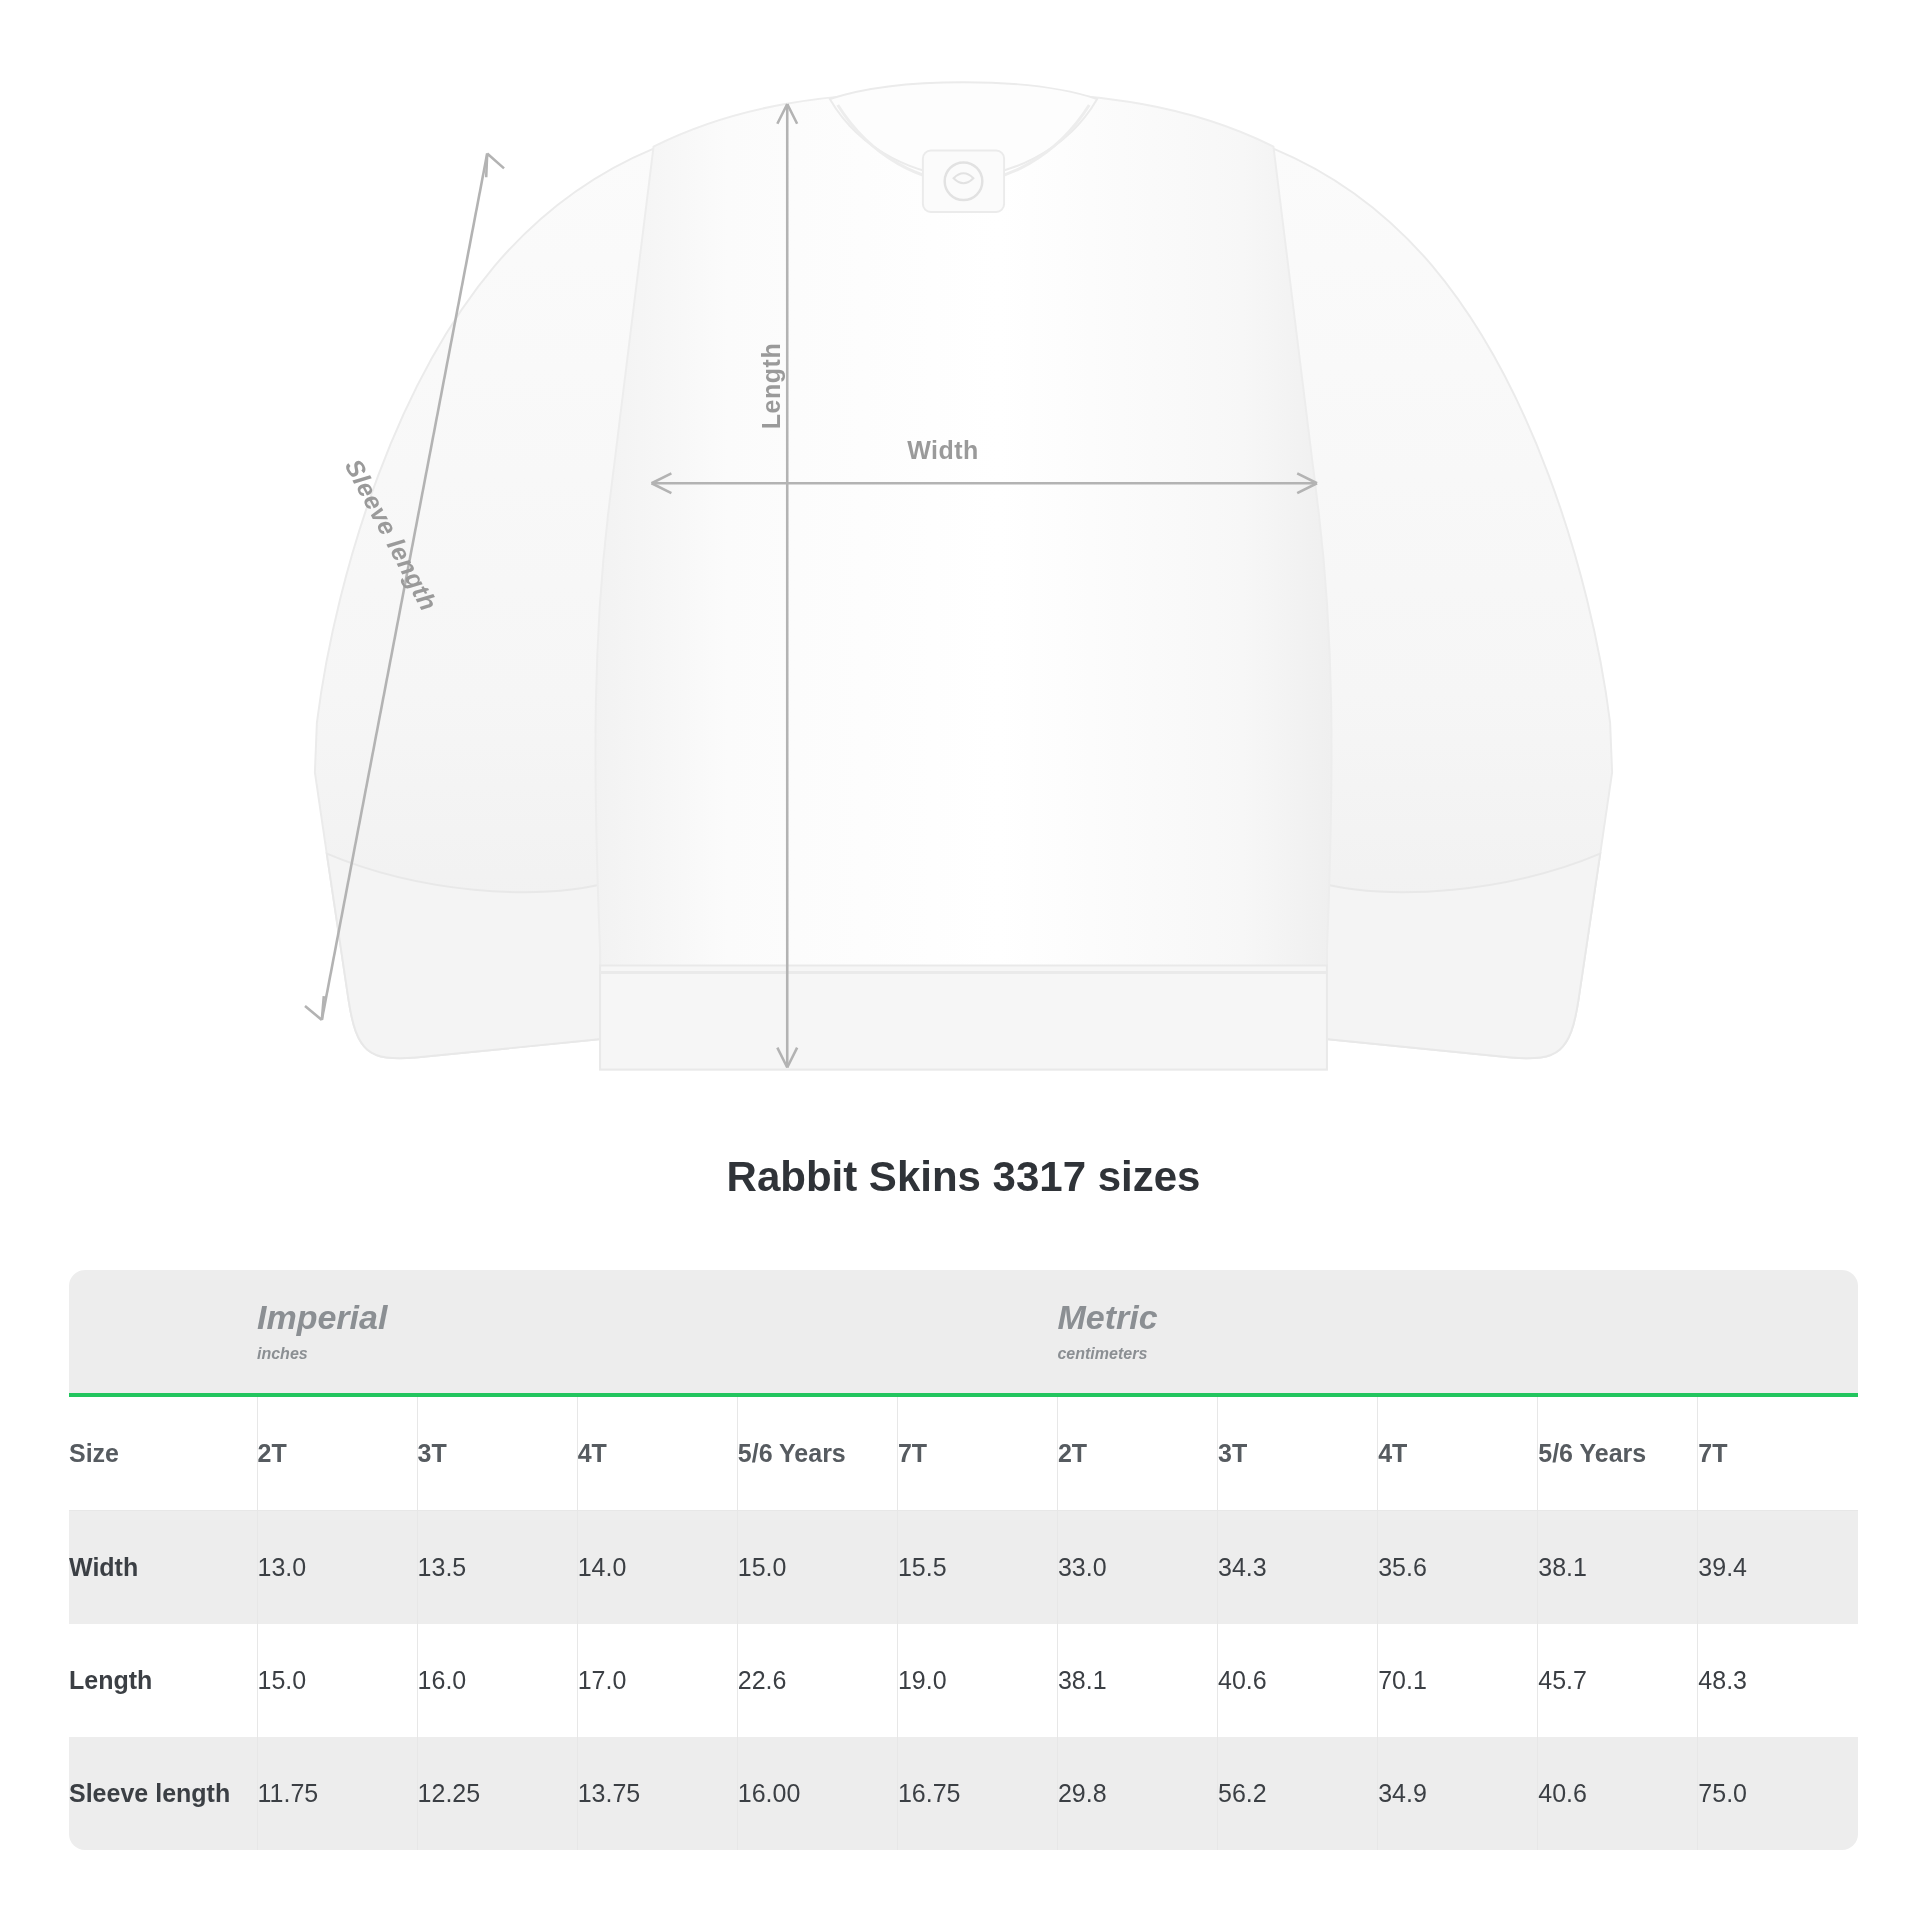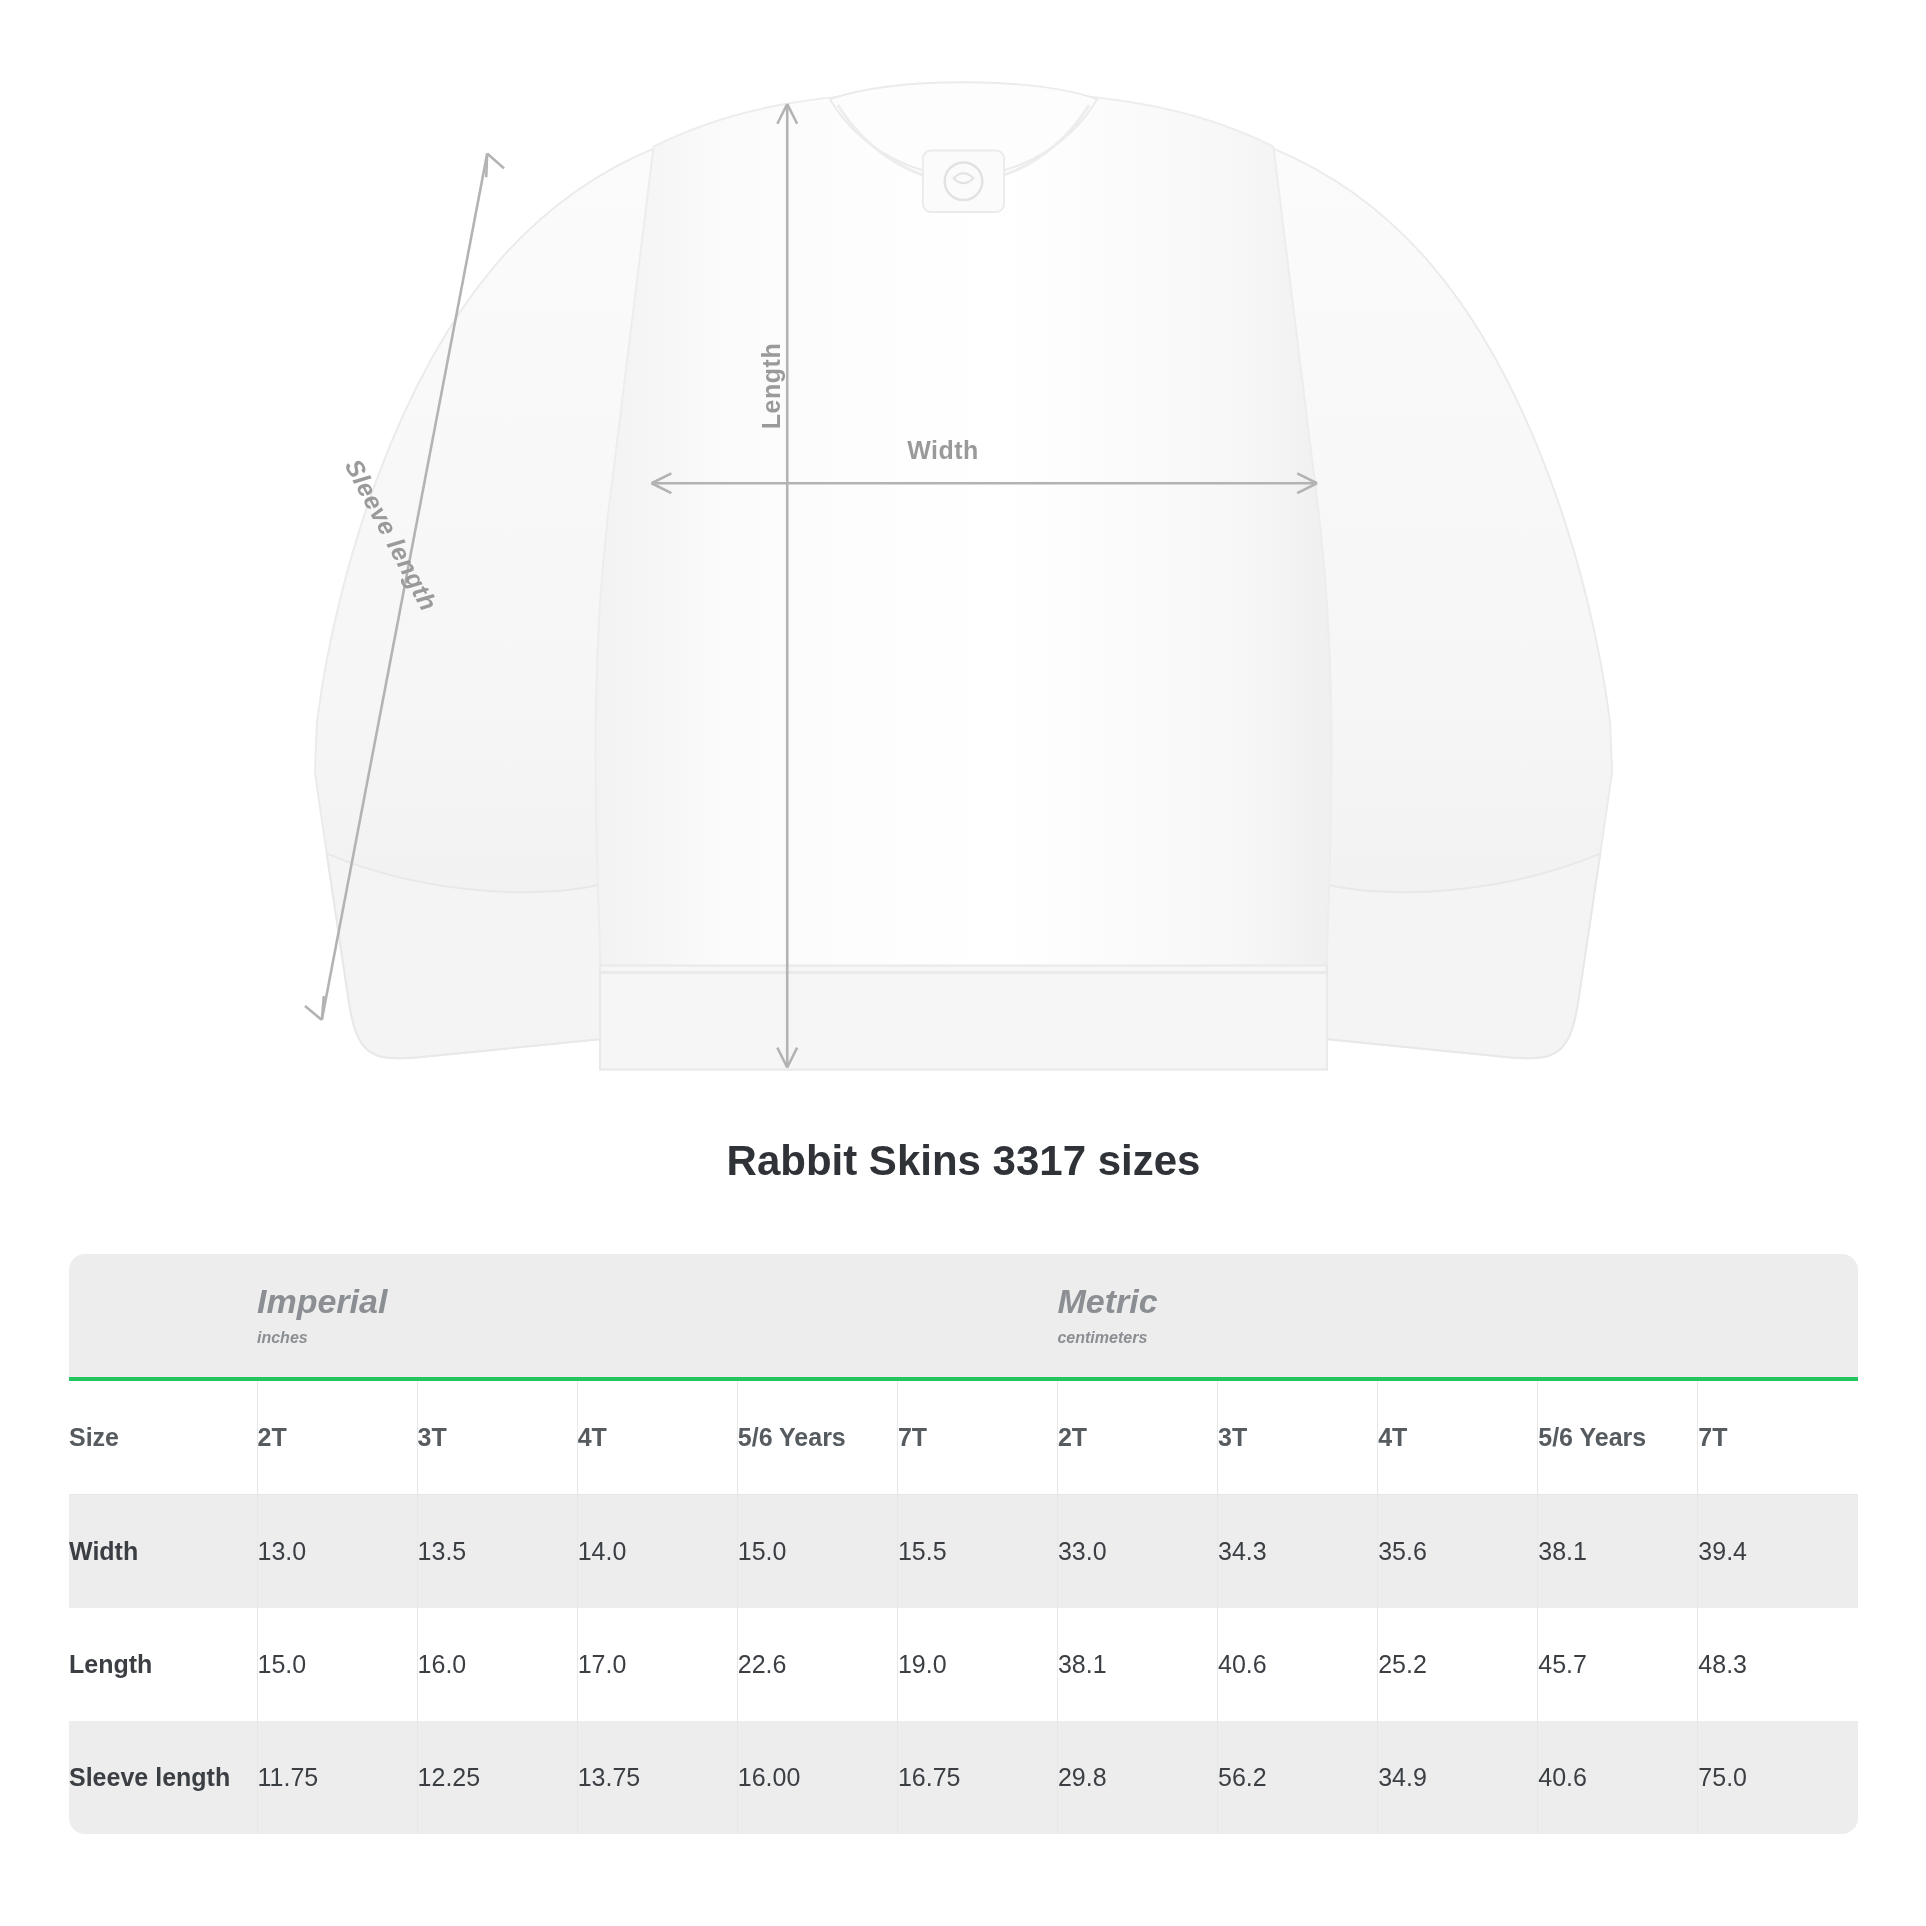--- a/index.html
+++ b/index.html
@@ -52,21 +52,21 @@
     transform: translate(-50%, -50%) rotate(62deg);
     font-style: italic;
   }
 
   
   #chart-title {
     text-align: center;
     font-size: 42px;
     font-weight: bold;
     color: #2f3338;
-    margin-top: 18px;
+    margin-top: 34px;
   }
 
   
   #size-table-wrap {
     margin: 69px 69px 0 69px;
     border-radius: 16px;
     overflow: hidden;
   }
   table#size-table {
     width: 100%;
@@ -250,21 +250,21 @@
 
       <tr class="data-row">
         <td class="rowhead">Length</td>
         <td>15.0</td>
         <td>16.0</td>
         <td>17.0</td>
         <td>22.6</td>
         <td>19.0</td>
         <td>38.1</td>
         <td>40.6</td>
-        <td>25.2</td>
+        <td>70.1</td>
         <td>45.7</td>
         <td>48.3</td>
       </tr>
 
       <tr class="data-row alt">
         <td class="rowhead">Sleeve length</td>
         <td>11.75</td>
         <td>12.25</td>
         <td>13.75</td>
         <td>16.00</td>

